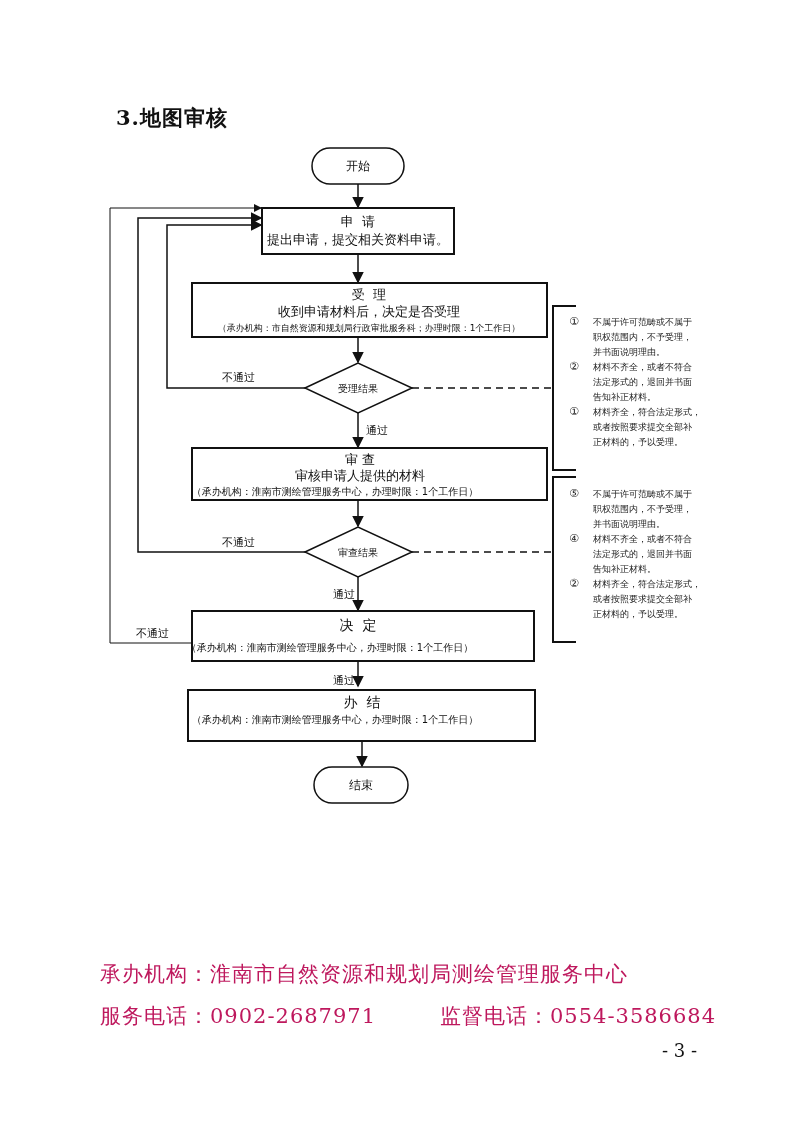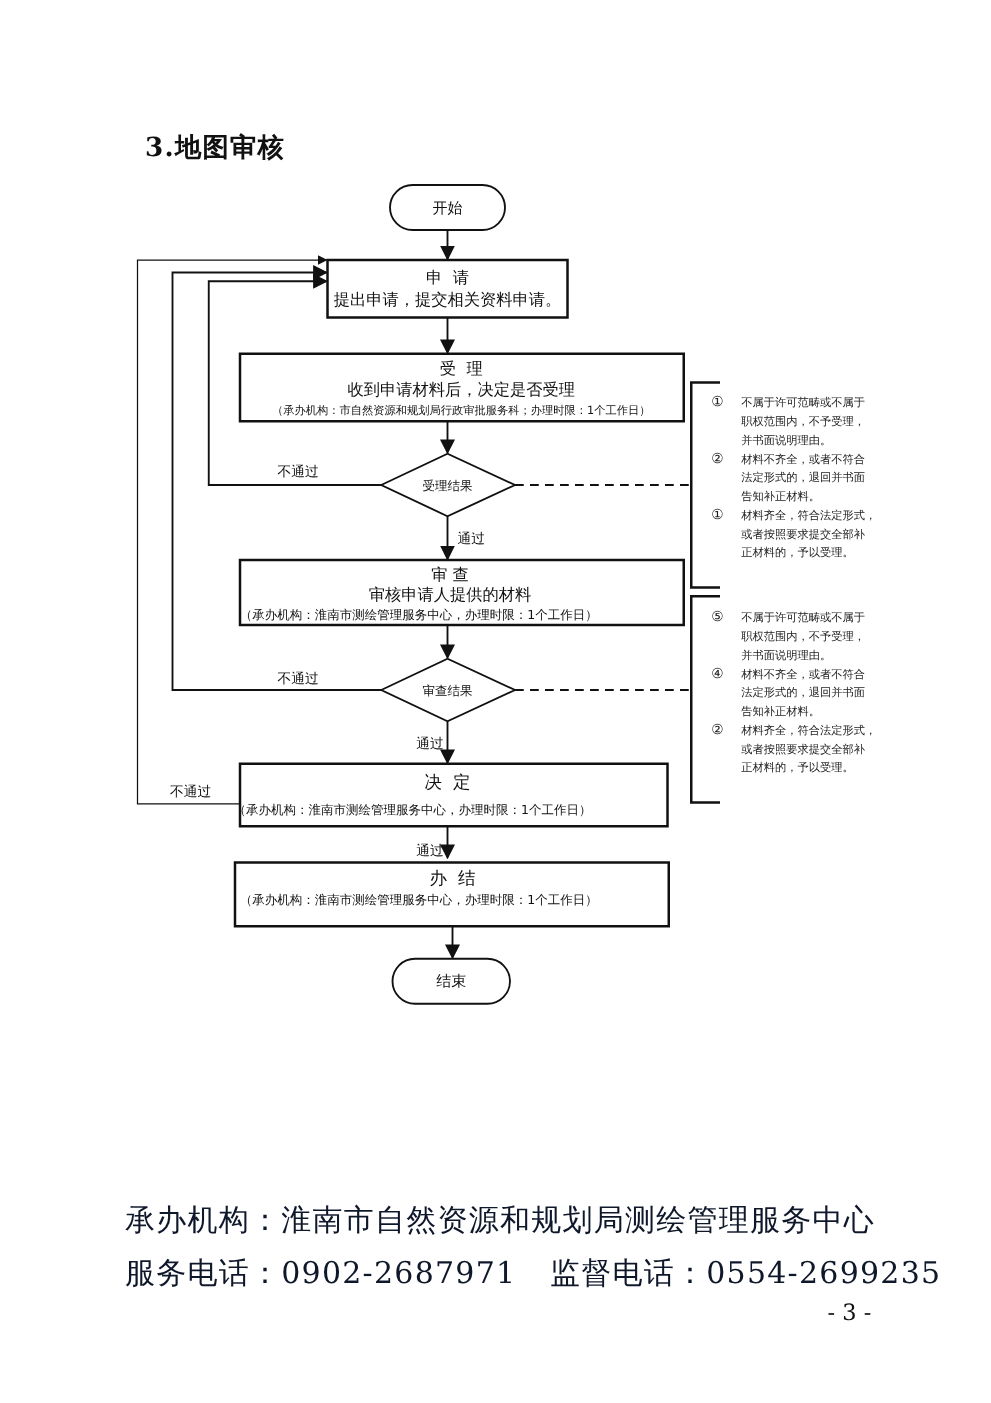--- a/index.html
+++ b/index.html
@@ -1,22 +1,22 @@
 <!DOCTYPE html>
 <html><head>
 <meta charset="utf-8">
 <style>
   html, body { margin:0; padding:0; background:#fff; }
   body { width:793px; height:1122px; position:relative; overflow:hidden;
          font-family:"DejaVu Sans", sans-serif; color:#111; }
   .title { position:absolute; left:116px; top:104px; font-size:21px; font-weight:bold;
            font-family:"DejaVu Serif", serif; letter-spacing:1px; }
   svg#flow { position:absolute; left:0; top:0; }
-  .footer-line { position:absolute; font-family:"DejaVu Serif", serif; font-size:24px;
-                 letter-spacing:1px; color:#0f172a; }
+  .footer-line { position:absolute; font-family:"DejaVu Serif", serif; font-size:21px;
+                 letter-spacing:1px; color:#be185d; }
   .pageno { position:absolute; right:96px; top:1040px; font-family:"DejaVu Serif", serif;
             font-size:18px; }
 </style>
 </head>
 <body>
 
 <div class="title">3.地图审核</div>
 
 <svg id="flow" width="793" height="1122">
   <defs>
@@ -118,14 +118,14 @@
       <text x="593" y="572">告知补正材料。</text>
       <text x="569" y="587" font-size="11">②</text>
       <text x="593" y="587">材料齐全，符合法定形式，</text>
       <text x="593" y="602">或者按照要求提交全部补</text>
       <text x="593" y="617">正材料的，予以受理。</text>
     </g>
 </svg>
 
 <div class="footer-line" style="left:100px; top:960px;">承办机构：淮南市自然资源和规划局测绘管理服务中心</div>
 <div class="footer-line" style="left:100px; top:1002px;">服务电话：0902-2687971</div>
-<div class="footer-line" style="left:440px; top:1002px;">监督电话：0554-2699235</div>
+<div class="footer-line" style="left:440px; top:1002px;">监督电话：0554-3586684</div>
 <div class="pageno">- 3 -</div>
 
 </body></html>

